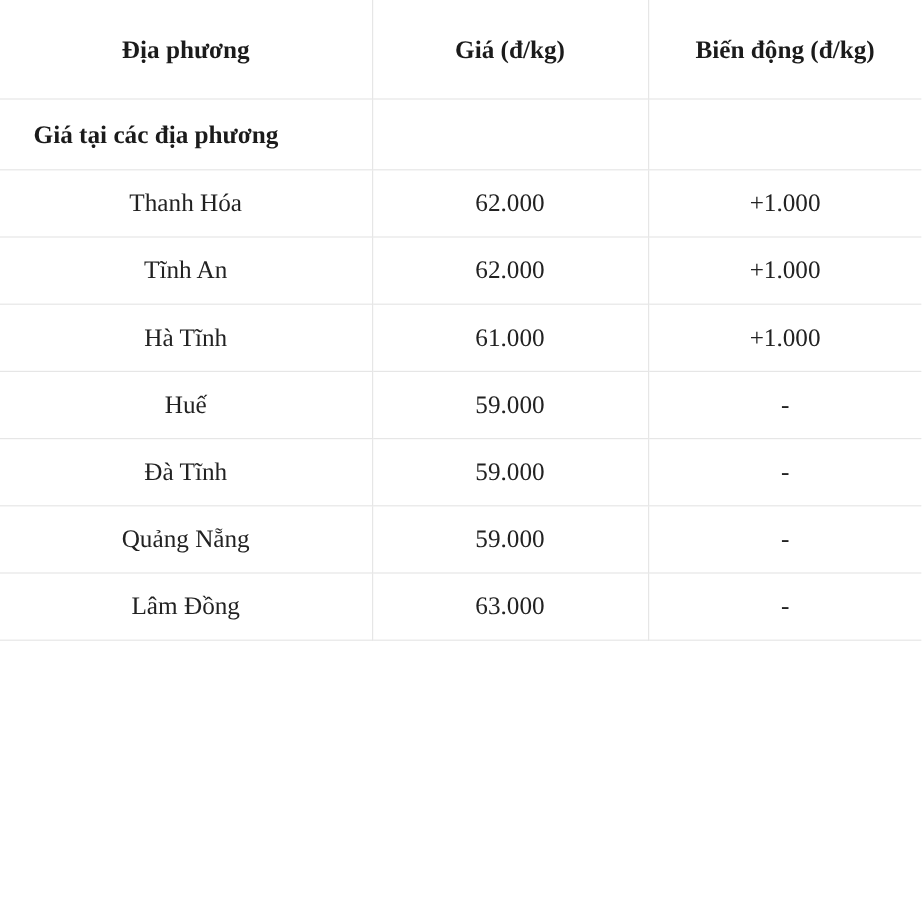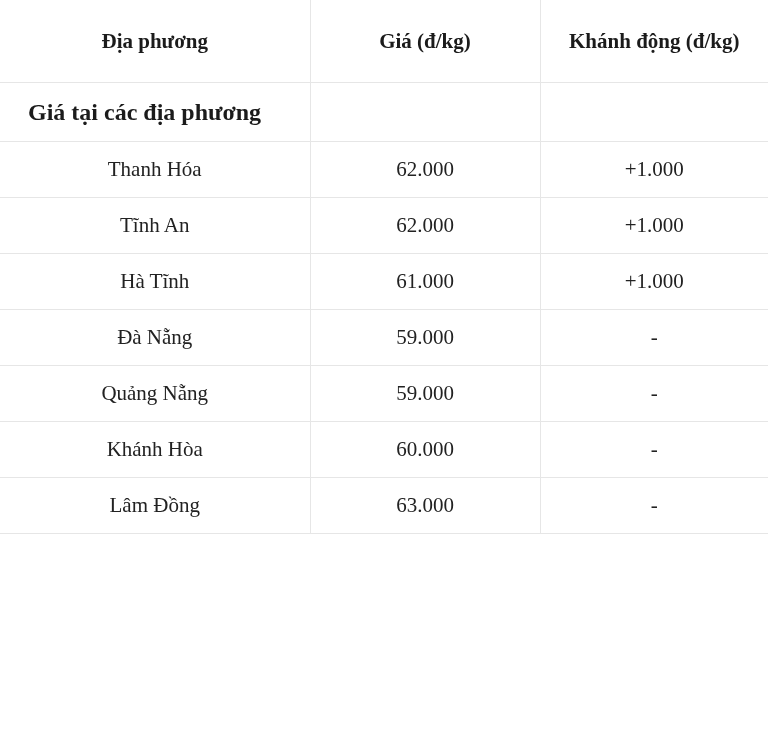--- a/index.html
+++ b/index.html
@@ -48,21 +48,21 @@
     background: #ffffff;
     border-bottom: 1px solid #e6e6e6;
   }
   .section-row td {
     height: 58px;
   }
   .section-row td.section-label {
     font-weight: bold;
     text-align: left;
     padding-left: 28px;
-    font-size: 24px;
+    font-size: 21px;
     color: #1b1b1b;
   }
   .change-up {
     color: #2f9e41;
   }
   .change-none {
     color: #333333;
   }
   .cell-empty {
     color: transparent;
@@ -74,21 +74,21 @@
 <table class="price-table">
   <colgroup>
     <col class="col-locality">
     <col class="col-price">
     <col class="col-change">
   </colgroup>
   <thead>
     <tr>
       <th>Địa phương</th>
       <th>Giá (đ/kg)</th>
-      <th>Khánh động (đ/kg)</th>
+      <th>Biến động (đ/kg)</th>
     </tr>
   </thead>
   <tbody>
     <tr class="section-row">
       <td class="section-label">Giá tại các địa phương</td>
       <td class="cell-empty"></td>
       <td class="cell-empty"></td>
     </tr>
   <tr>
         <td>Thanh Hóa</td>
@@ -99,32 +99,32 @@
         <td>Tĩnh An</td>
         <td>62.000</td>
         <td class="change-up">+1.000</td>
       </tr>
       <tr>
         <td>Hà Tĩnh</td>
         <td>61.000</td>
         <td class="change-up">+1.000</td>
       </tr>
       <tr>
-        <td>Đà Nẵng</td>
+        <td>Huế</td>
+        <td>59.000</td>
+        <td class="change-none">-</td>
+      </tr>
+      <tr>
+        <td>Đà Tĩnh</td>
         <td>59.000</td>
         <td class="change-none">-</td>
       </tr>
       <tr>
         <td>Quảng Nẵng</td>
         <td>59.000</td>
-        <td class="change-none">-</td>
-      </tr>
-      <tr>
-        <td>Khánh Hòa</td>
-        <td>60.000</td>
         <td class="change-none">-</td>
       </tr>
       <tr>
         <td>Lâm Đồng</td>
         <td>63.000</td>
         <td class="change-none">-</td>
       </tr>
     </tbody>
 </table>
 

